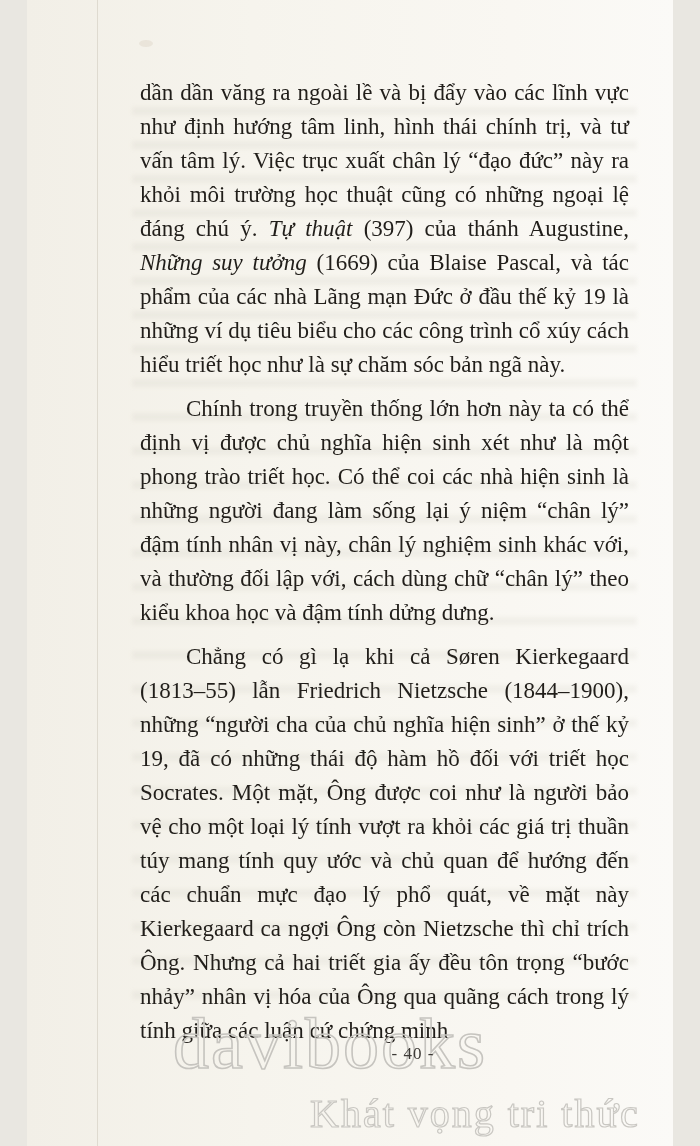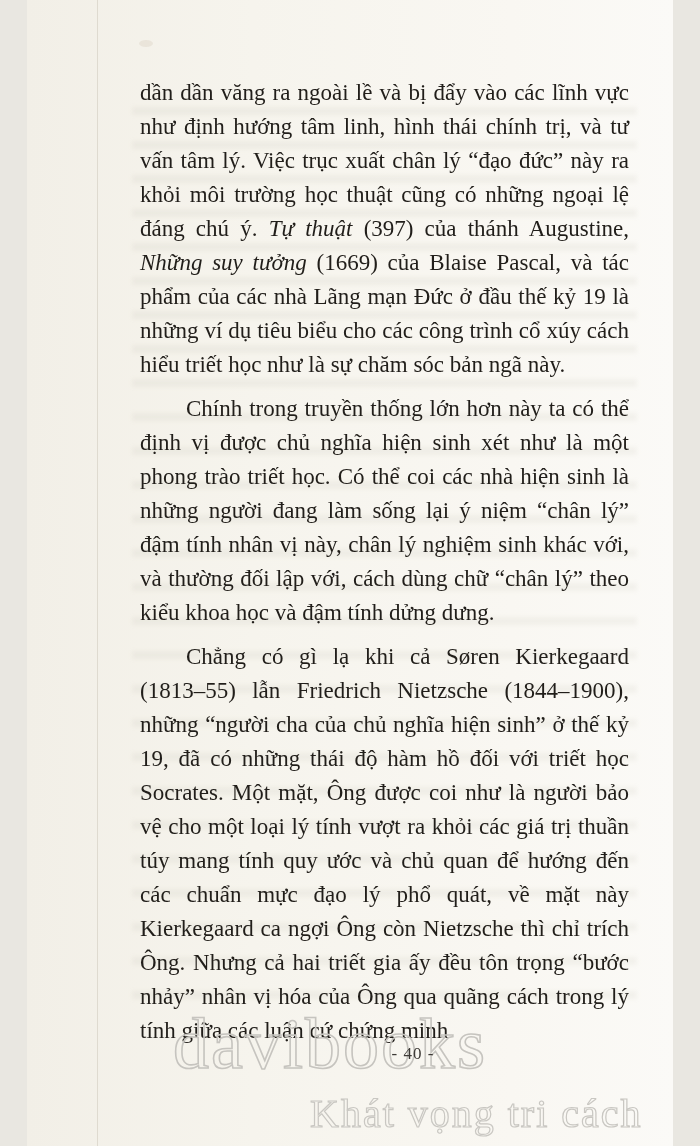--- a/index.html
+++ b/index.html
@@ -99,14 +99,14 @@
   <main class="text-block" id="paragraphs">
       <p><span>dần dần văng ra ngoài lề và bị đẩy vào các lĩnh vực như định hướng tâm linh, hình thái chính trị, và tư vấn tâm lý. Việc trục xuất chân lý “đạo đức” này ra khỏi môi trường học thuật cũng có những ngoại lệ đáng chú ý. </span><em>Tự thuật</em><span> (397) của thánh Augustine, </span><em>Những suy tưởng</em><span> (1669) của Blaise Pascal, và tác phẩm của các nhà Lãng mạn Đức ở đầu thế kỷ 19 là những ví dụ tiêu biểu cho các công trình cổ xúy cách hiểu triết học như là sự chăm sóc bản ngã này.</span></p>
       <p class="indent"><span>Chính trong truyền thống lớn hơn này ta có thể định vị được chủ nghĩa hiện sinh xét như là một phong trào triết học. Có thể coi các nhà hiện sinh là những người đang làm sống lại ý niệm “chân lý” đậm tính nhân vị này, chân lý nghiệm sinh khác với, và thường đối lập với, cách dùng chữ “chân lý” theo kiểu khoa học và đậm tính dửng dưng.</span></p>
       <p class="indent"><span>Chẳng có gì lạ khi cả Søren Kierkegaard (1813–55) lẫn Friedrich Nietzsche (1844–1900), những “người cha của chủ nghĩa hiện sinh” ở thế kỷ 19, đã có những thái độ hàm hồ đối với triết học Socrates. Một mặt, Ông được coi như là người bảo vệ cho một loại lý tính vượt ra khỏi các giá trị thuần túy mang tính quy ước và chủ quan để hướng đến các chuẩn mực đạo lý phổ quát, về mặt này Kierkegaard ca ngợi Ông còn Nietzsche thì chỉ trích Ông. Nhưng cả hai triết gia ấy đều tôn trọng “bước nhảy” nhân vị hóa của Ông qua quãng cách trong lý tính giữa các luận cứ chứng minh</span></p>
     </main>
 
   <div class="page-number">- 40 -</div>
 
   <div class="wm-brand">davibooks</div>
 
-  <div class="wm-tagline">Khát vọng tri cách</div>
+  <div class="wm-tagline">Khát vọng tri thức</div>
 </div>
 
 </body></html>

